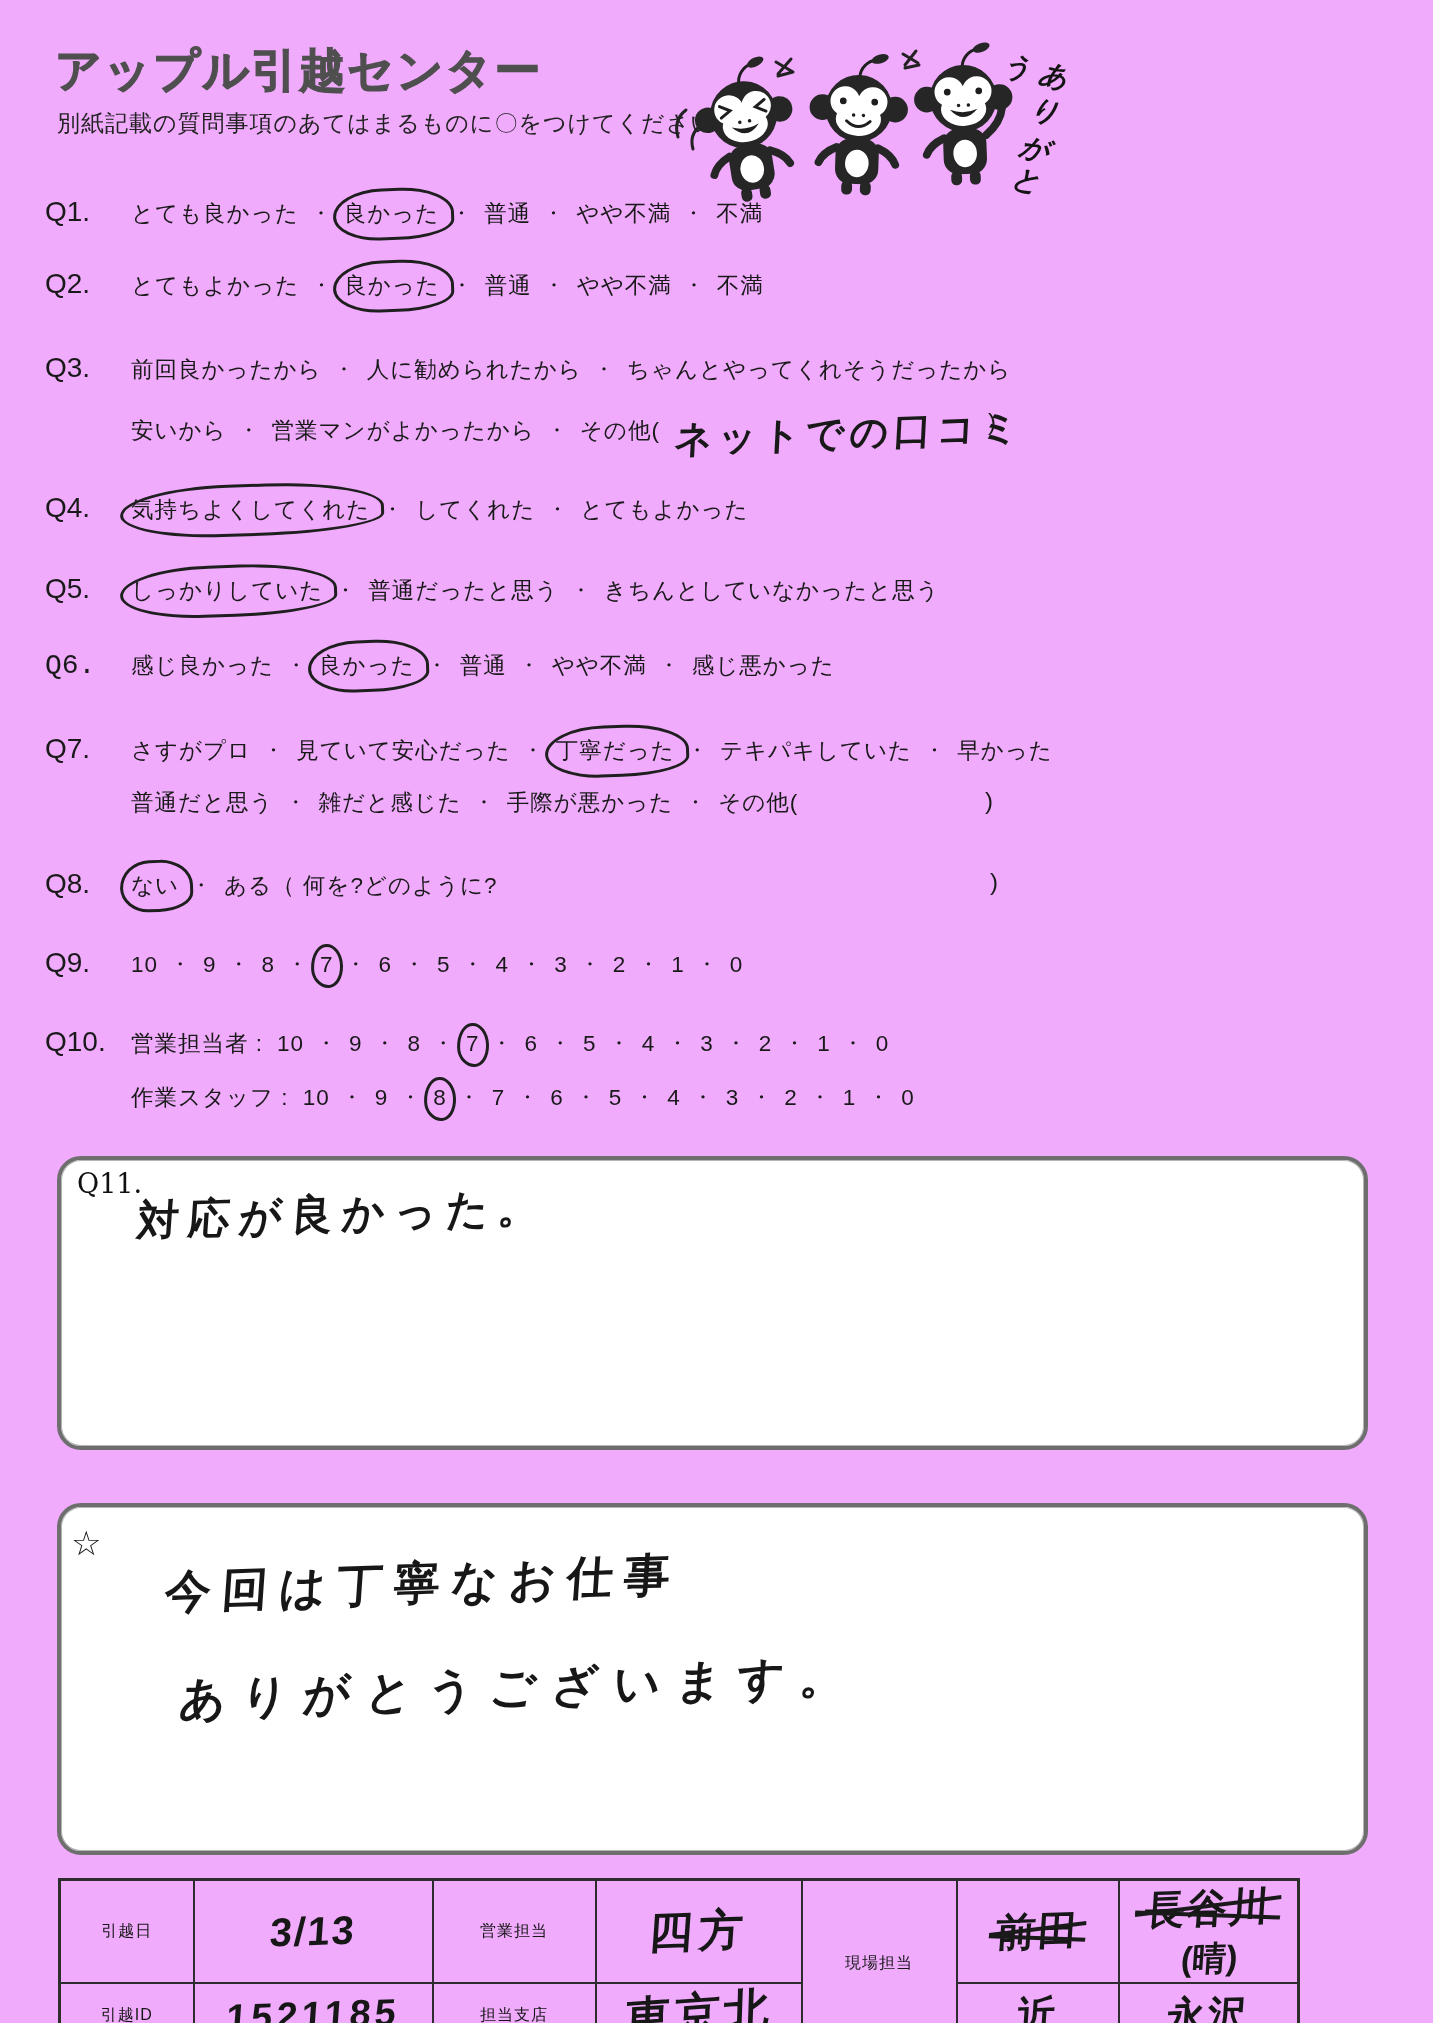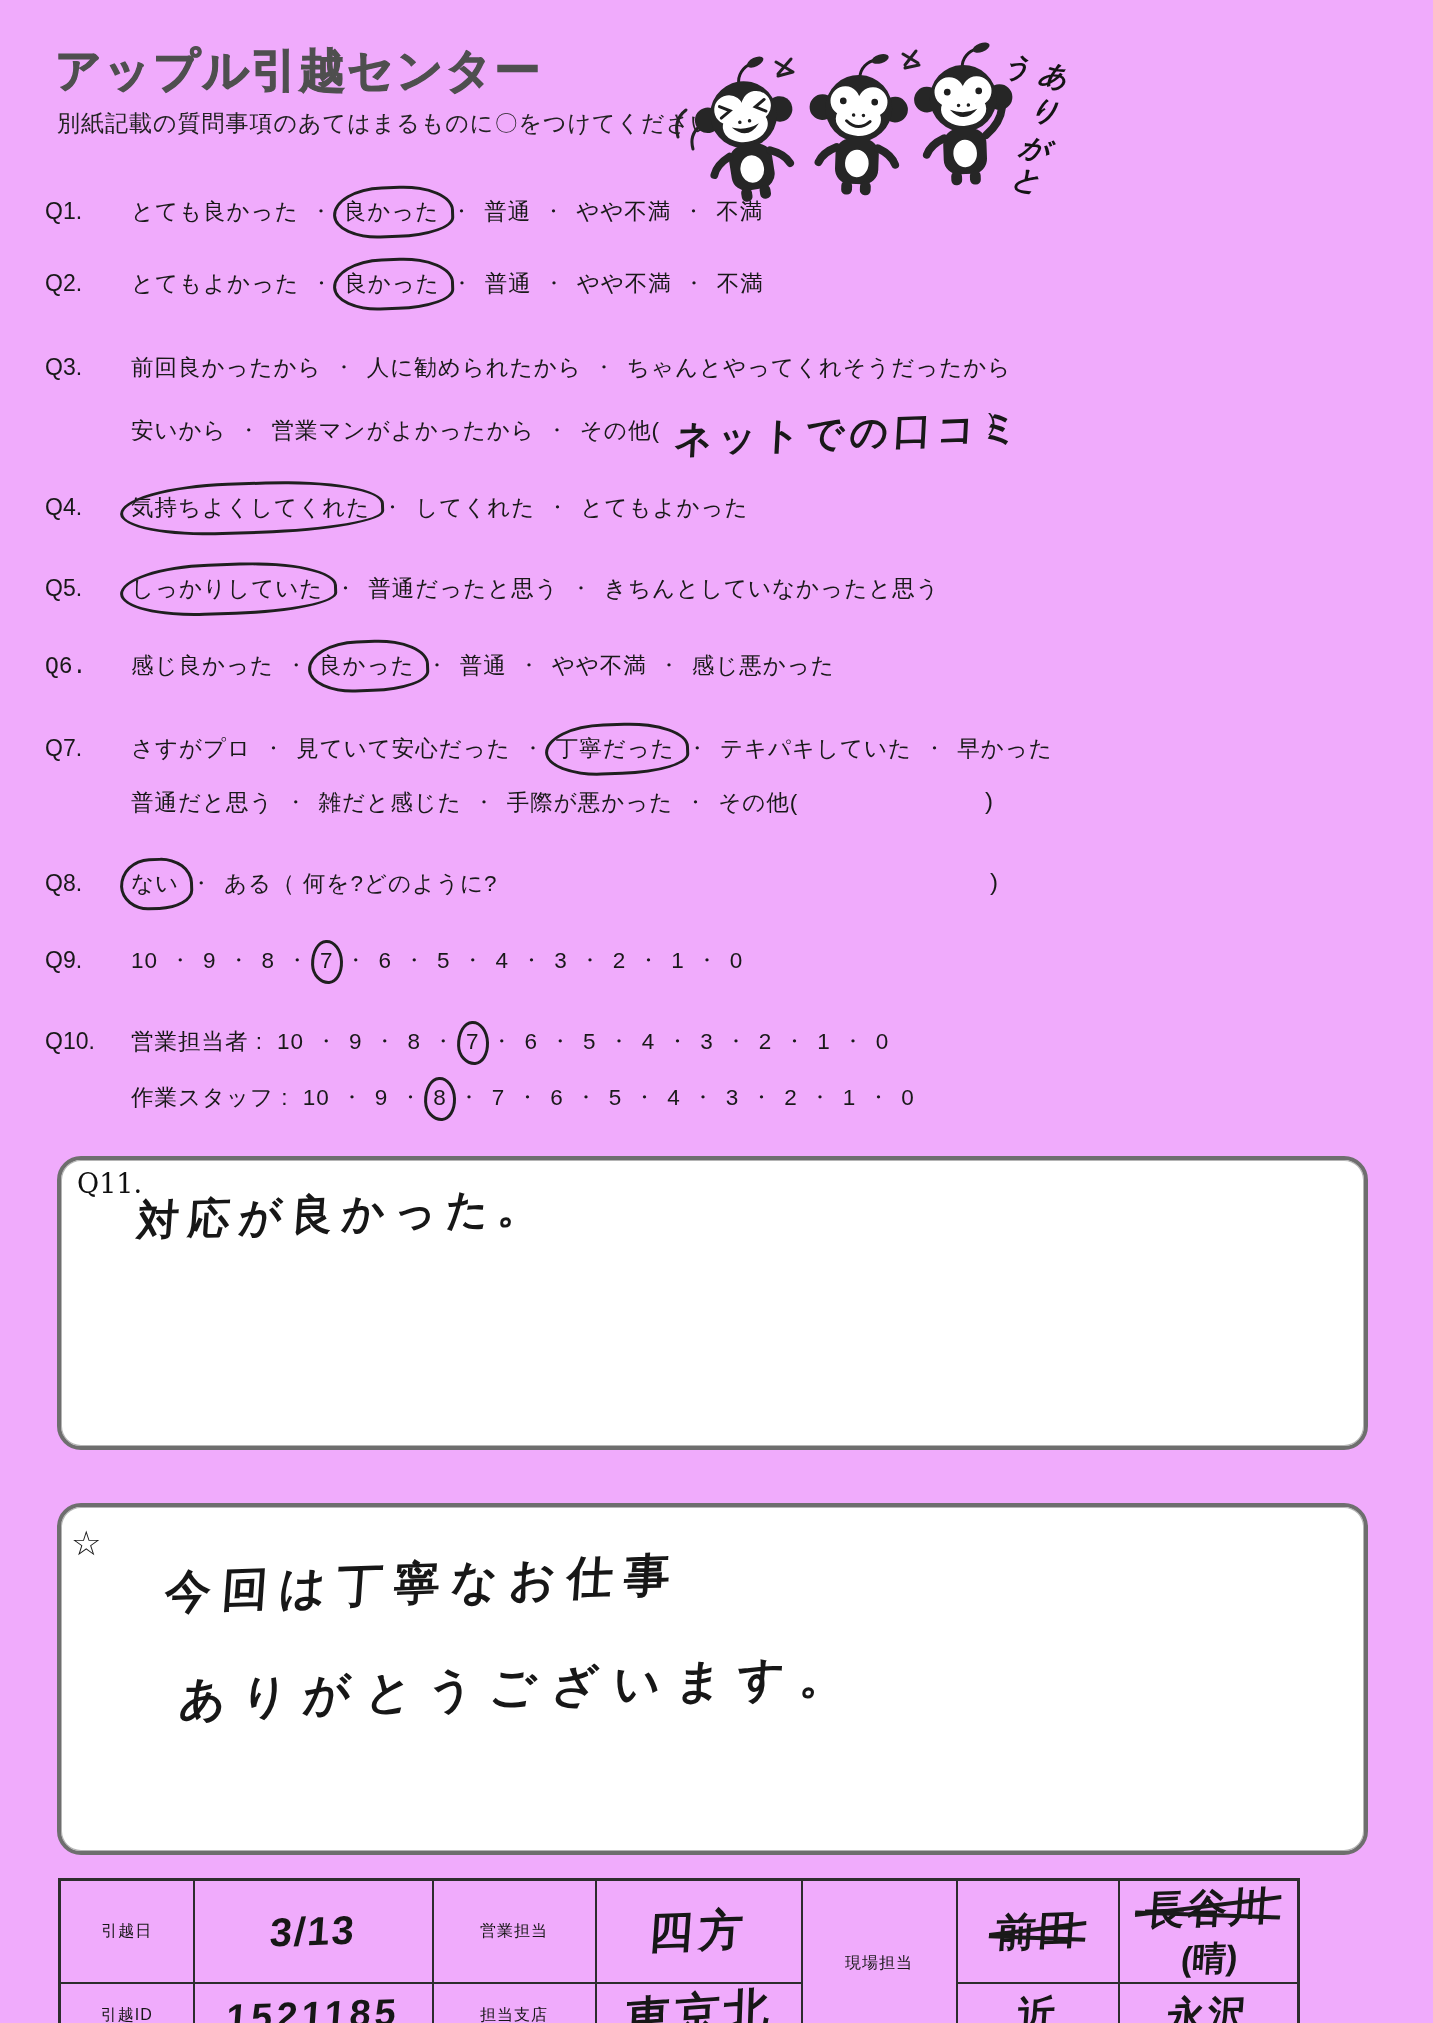--- a/index.html
+++ b/index.html
@@ -20,21 +20,21 @@
   .monkey.m3{left:905px;top:42px;transform:rotate(-2deg)}
   .deco{position:absolute;left:660px;top:30px}
   .thanks{position:absolute;left:1006px;top:38px;height:160px;writing-mode:vertical-rl;
           font-size:28px;font-weight:700;letter-spacing:5px;color:#141414;
           transform:rotate(15deg);transform-origin:top center;font-style:italic}
   .ln{stroke:#1e1e1e;stroke-width:3;fill:none;stroke-linecap:round}
   .arm{stroke:#262626;stroke-width:8;fill:none;stroke-linecap:round}
 
   
   .q-row{position:absolute;left:45px;font-size:22.5px;letter-spacing:1px;white-space:nowrap;color:#191919}
-  .qid{display:inline-block;width:86px;font-size:23px;letter-spacing:0}
+  .qid{display:inline-block;width:86px;font-size:28px;letter-spacing:0}
   .sep{display:inline-block;margin:0 12px;font-size:20px;vertical-align:1px}
   .prefix{display:inline-block;margin-right:14px}
   .opt{position:relative;display:inline-block}
   .opt.circled::after{content:"";position:absolute;left:-11px;right:-14px;top:-10px;bottom:-11px;
       border:3px solid #1f1f1f;border-radius:48% 52% 55% 45% / 62% 58% 42% 55%;
       transform:rotate(-2deg);pointer-events:none}
   .q-row.nums .opt.circled::after{left:-9px;right:-9px;top:-8px;bottom:-10px;border-radius:50% 50% 46% 54%/55% 50% 50% 45%}
   .hw-inline{display:inline-block;font-size:38px;font-weight:600;margin-left:14px;vertical-align:-8px;
       letter-spacing:5px;transform:rotate(-2deg) skewX(-5deg);color:#191919}
   .close-paren{position:absolute;top:0;font-size:24px}

